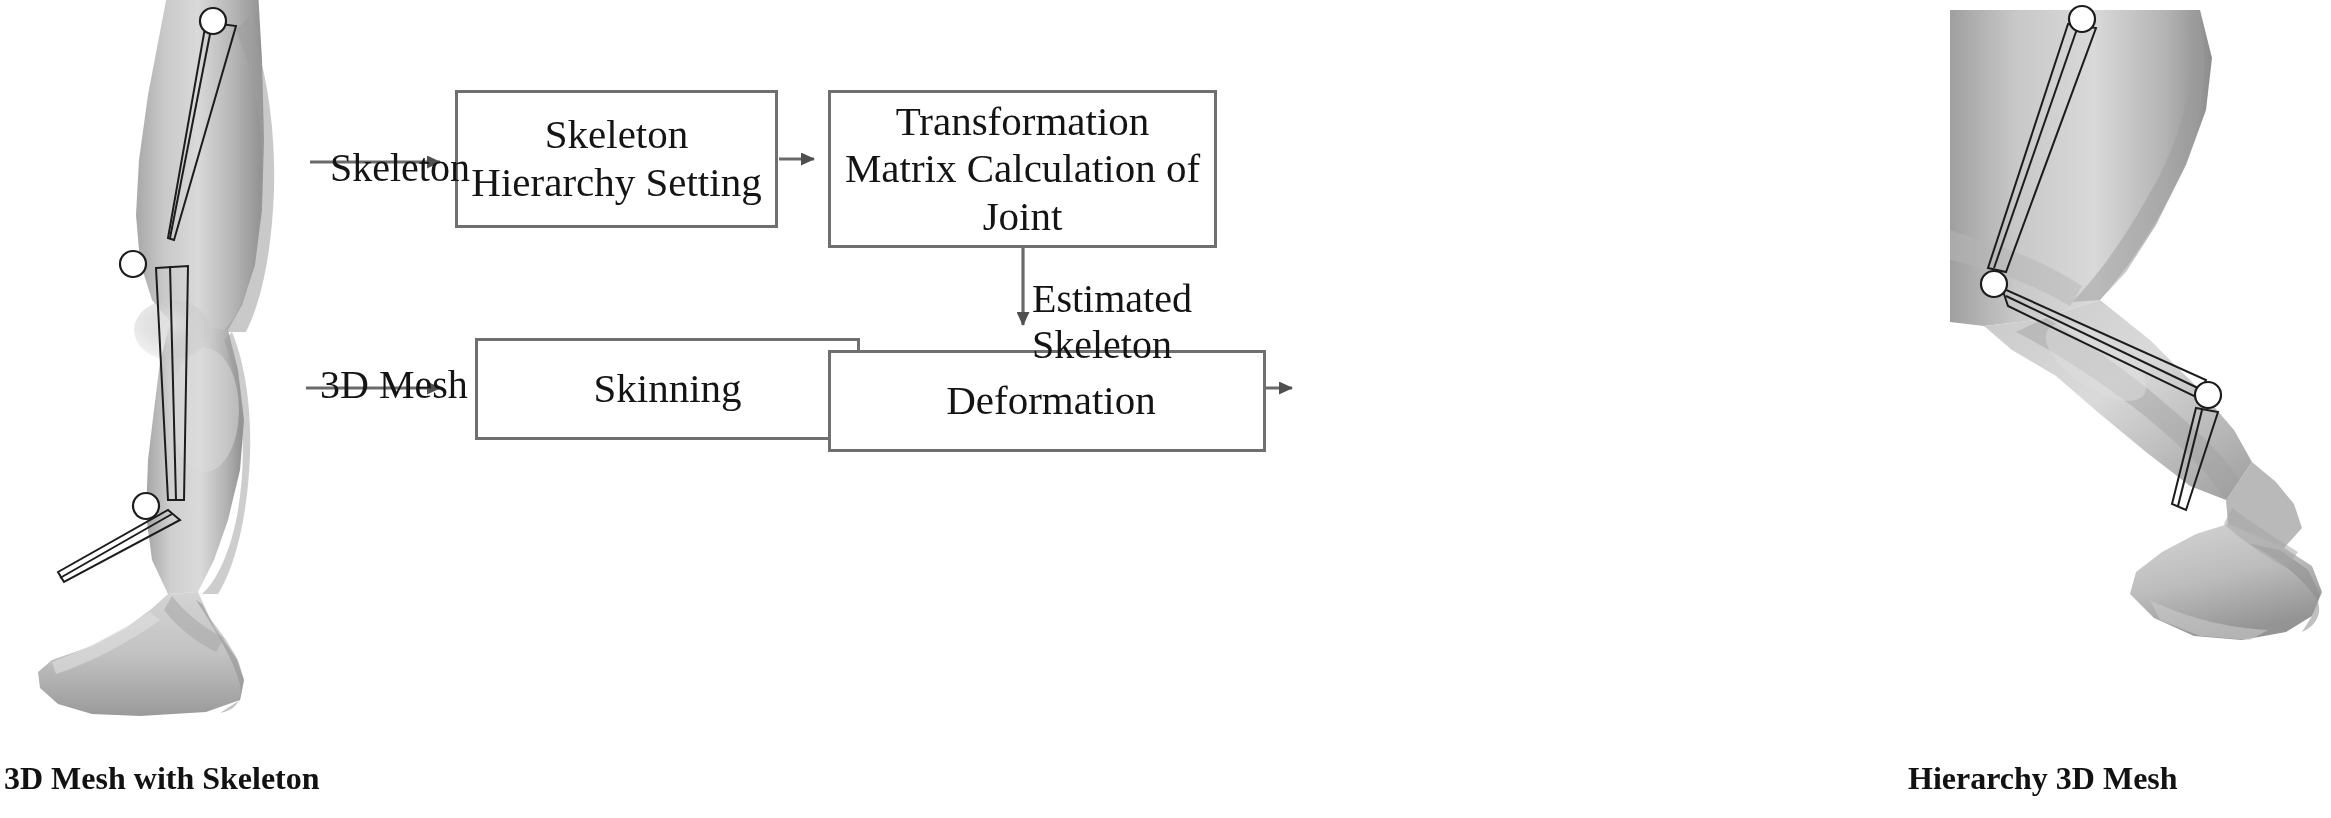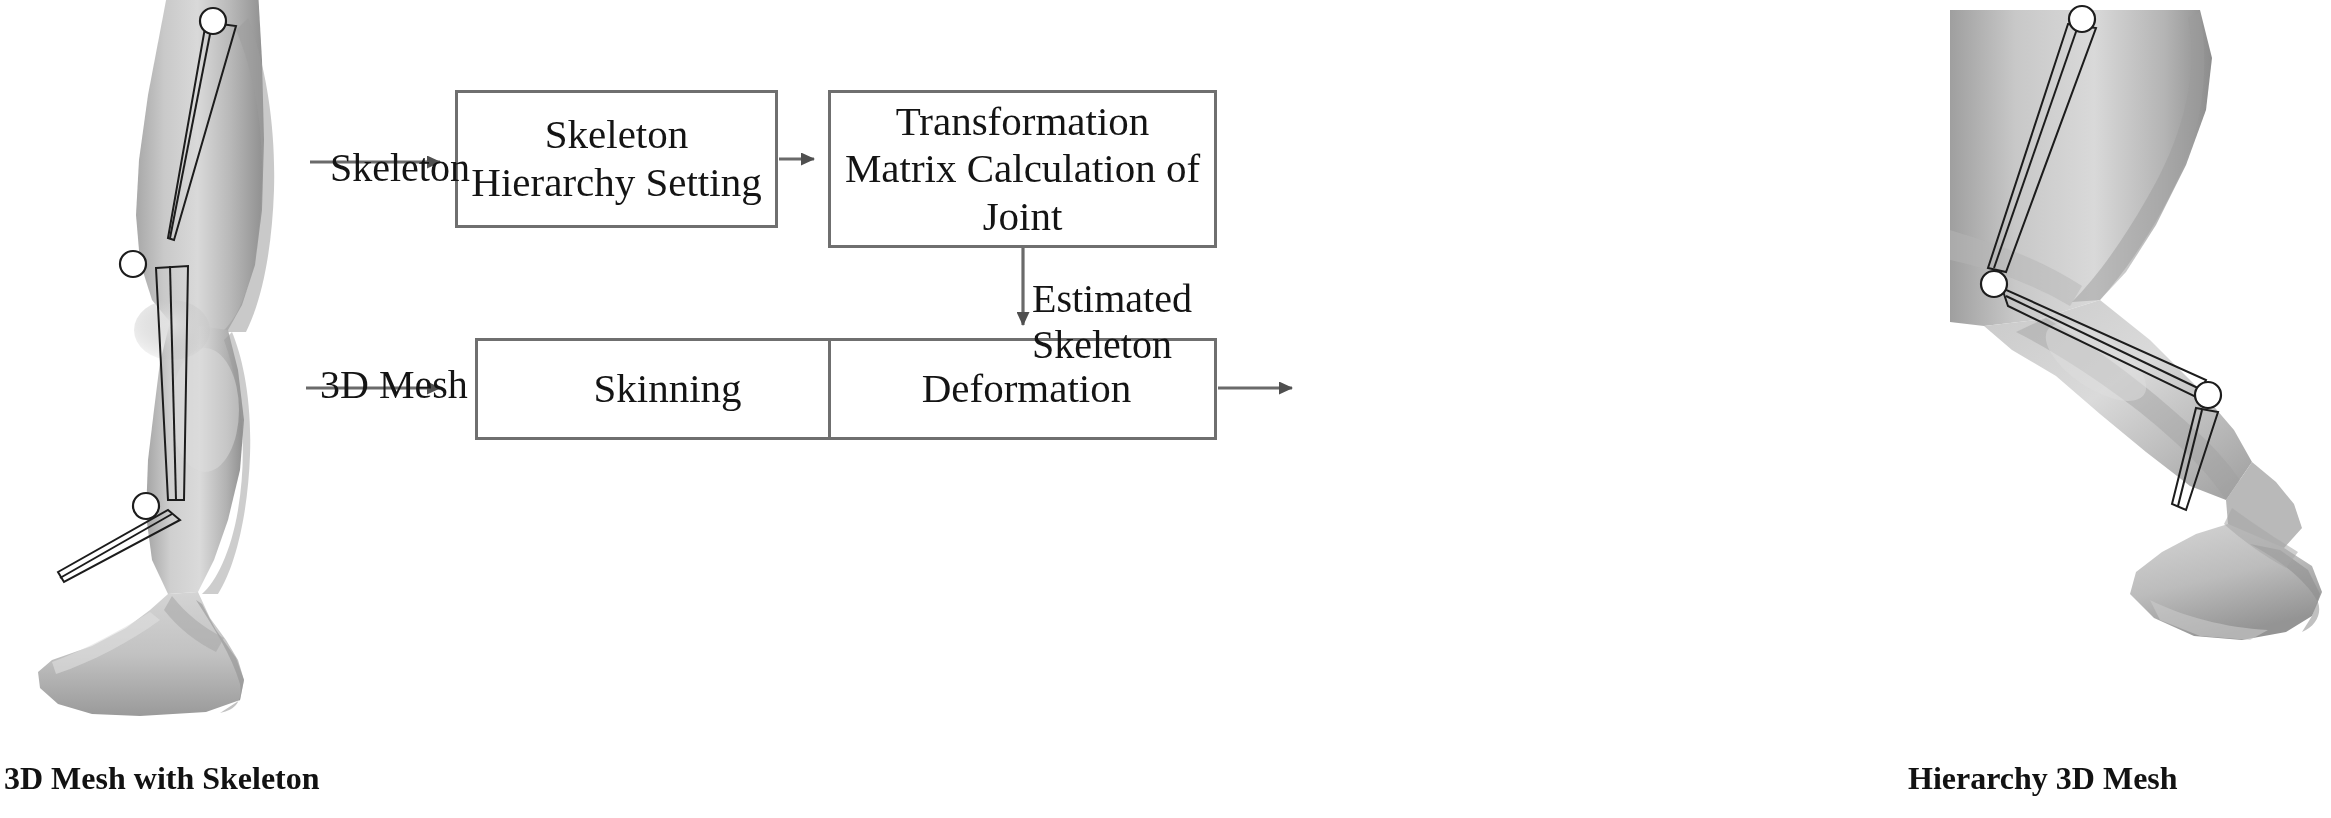--- a/index.html
+++ b/index.html
@@ -16,21 +16,21 @@
     text-align:center;
     line-height:1.16;
     font-size:41px;
     color:#141414;
   }
   .fbox .txt{display:block;padding:0 8px;}
 
   #box-skeleton-hierarchy{left:455px;top:90px;width:323px;height:138px;}
   #box-transform-matrix{left:828px;top:90px;width:389px;height:158px;}
   #box-skinning{left:455px;top:338px;width:385px;height:102px;margin-left:20px;}
-  #box-deformation{left:828px;top:338px;width:389px;height:102px;padding-left:8px;}
+  #box-deformation{left:828px;top:350px;width:438px;height:102px;padding-left:8px;}
 
   
   .elabel{
     position:absolute;
     font-size:40px;
     color:#141414;
     white-space:pre-line;
     line-height:1.16;
     margin-top:32px;
   }

